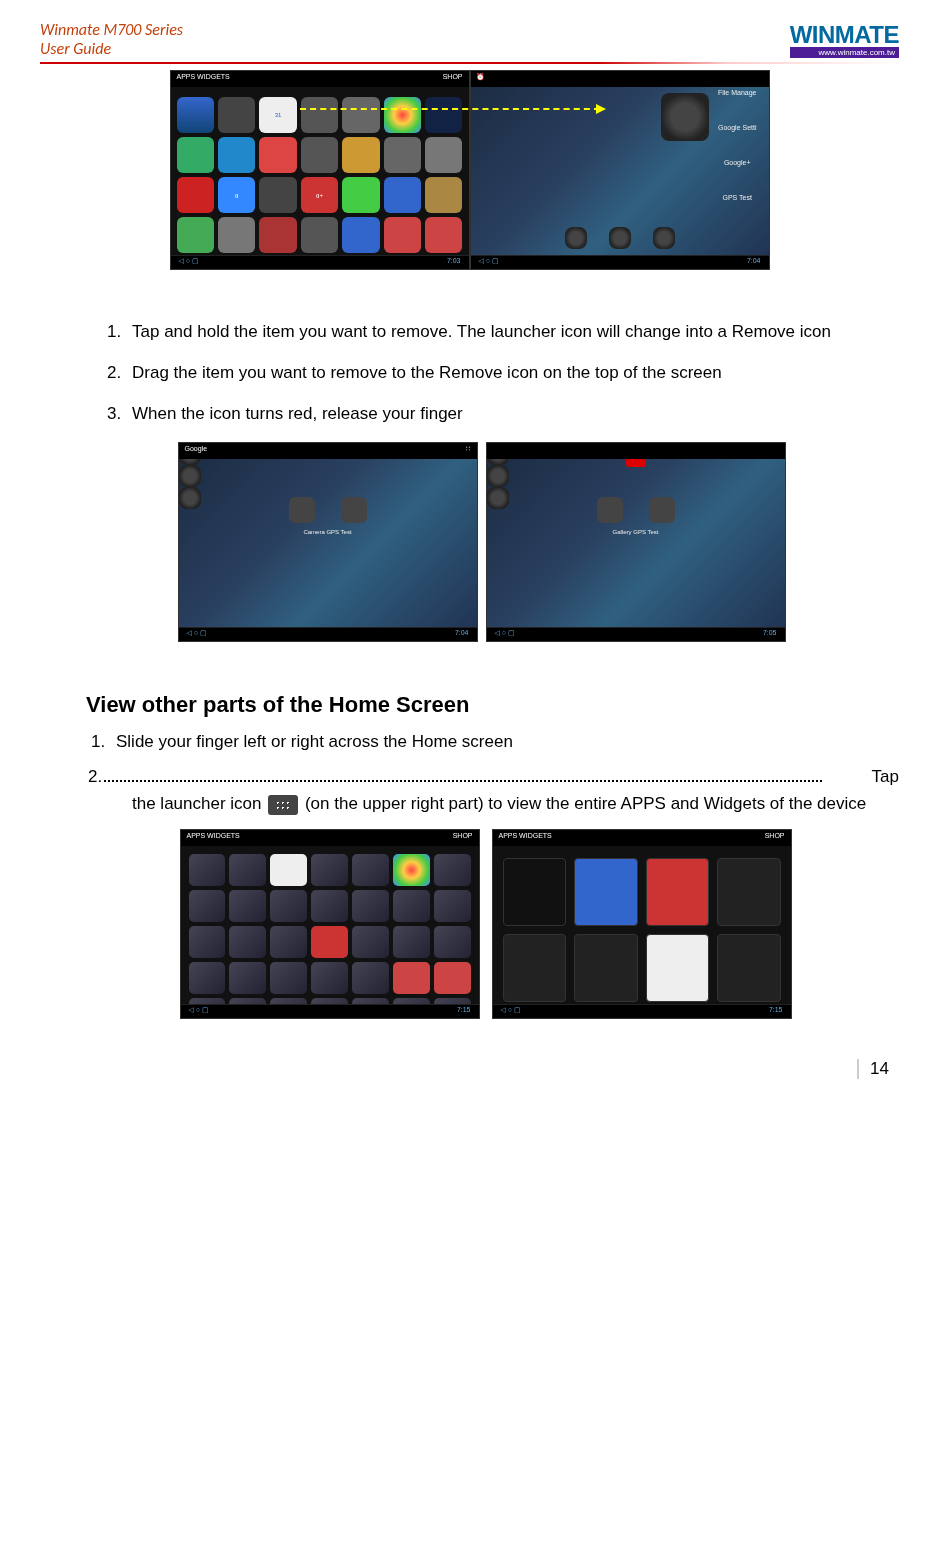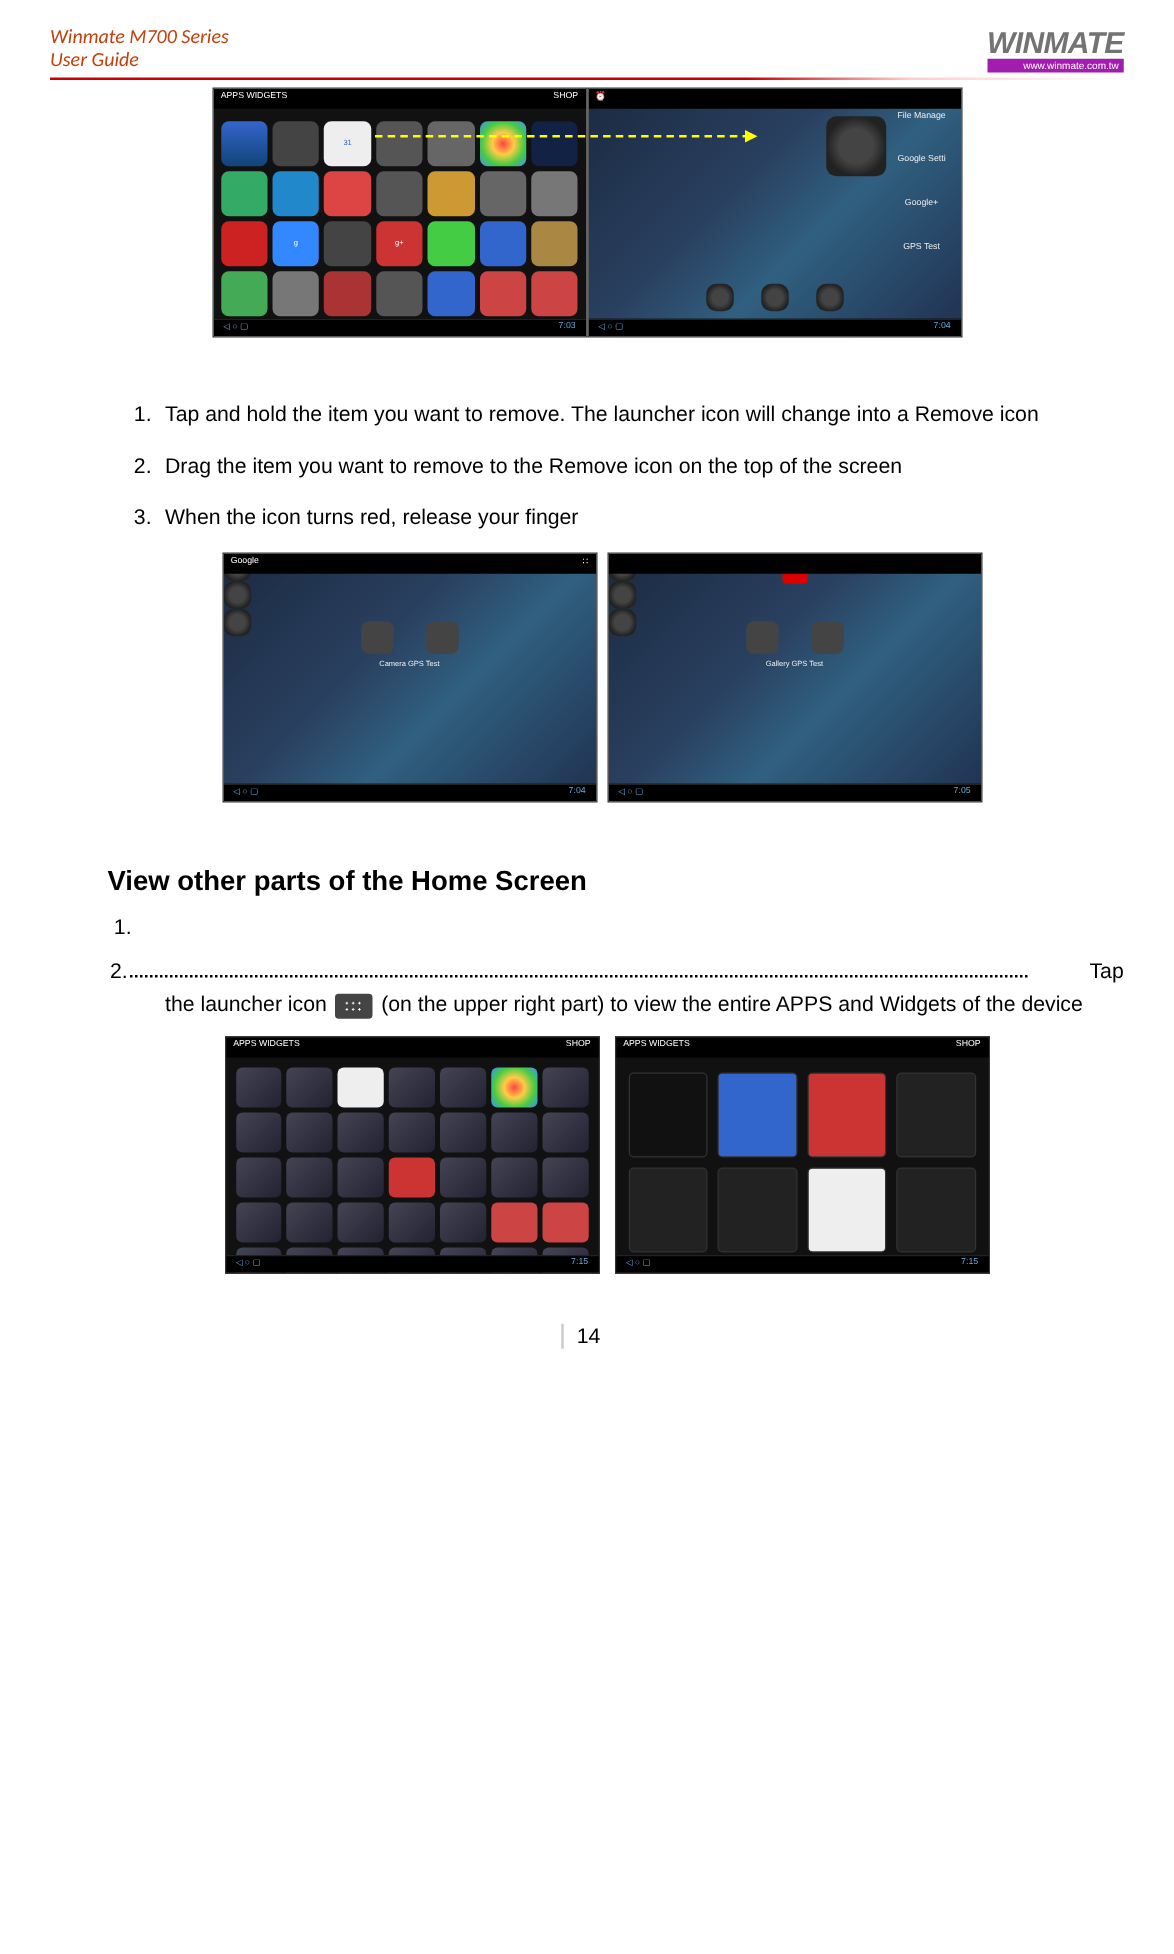--- a/index.html
+++ b/index.html
@@ -24,30 +24,29 @@
       color: #c2410c;
       line-height: 1.2;
     }
     .header-right {
       text-align: right;
     }
     .logo {
       font-family: Arial, sans-serif;
       font-weight: bold;
       font-size: 24px;
-      font-style: italic;
-      color: #737373;
+      color: #0369a1;
       position: relative;
       letter-spacing: -0.5px;
     }
     .logo-url {
       display: block;
       font-size: 8px;
       font-style: normal;
-      background: #a21caf;
+      background: #4c1d95;
       color: #fff;
       padding: 1px 4px;
       letter-spacing: 0;
       margin-top: -2px;
     }
     .rule {
       height: 2px;
       background: linear-gradient(to right, #c00 0%, #c00 65%, #fcc 80%, #fff 100%);
       margin-top: 4px;
       margin-bottom: 6px;
@@ -224,21 +223,21 @@
       display:grid; grid-template-columns:repeat(7,1fr); grid-auto-rows:32px; gap:4px;
     }
     .shot-d .grid div { background:linear-gradient(135deg,#445,#223); border-radius:5px; }
     .shot-e .widgrid {
       position:absolute; top:28px; bottom:16px; left:10px; right:10px;
       display:grid; grid-template-columns:repeat(4,1fr); grid-template-rows:1fr 1fr; gap:8px;
     }
     .shot-e .widgrid div { background:#222; border:1px solid #333; border-radius:4px; }
 
     .page-num {
-      text-align: center;
+      text-align: right;
       font-size: 17px;
       padding-right: 10px;
       margin-top: 30px;
     }
     .page-num .bar {
       display:inline-block;
       width: 2px; height: 20px;
       background: #ccc;
       vertical-align: middle;
       margin-right: 6px;
@@ -373,20 +372,21 @@
     <div class="shot-bottombar">
         <span>◁ ○ ▢</span>
         <span>7:05</span>
       </div>
   </div>
 </div>
 
 <div class="section-heading-2">View other parts of the Home Screen</div>
 <ol class="outer">
   <li>
+    <span>Slide your finger left or right across the Home screen</span>
   </li>
 </ol>
 
 <div class="dotted-line">
   <span class="num">2.</span>
   <span class="dots"></span>
   <span class="trail">Tap</span>
 </div>
 <div class="dotted-follow">
   <span>the launcher icon </span>

